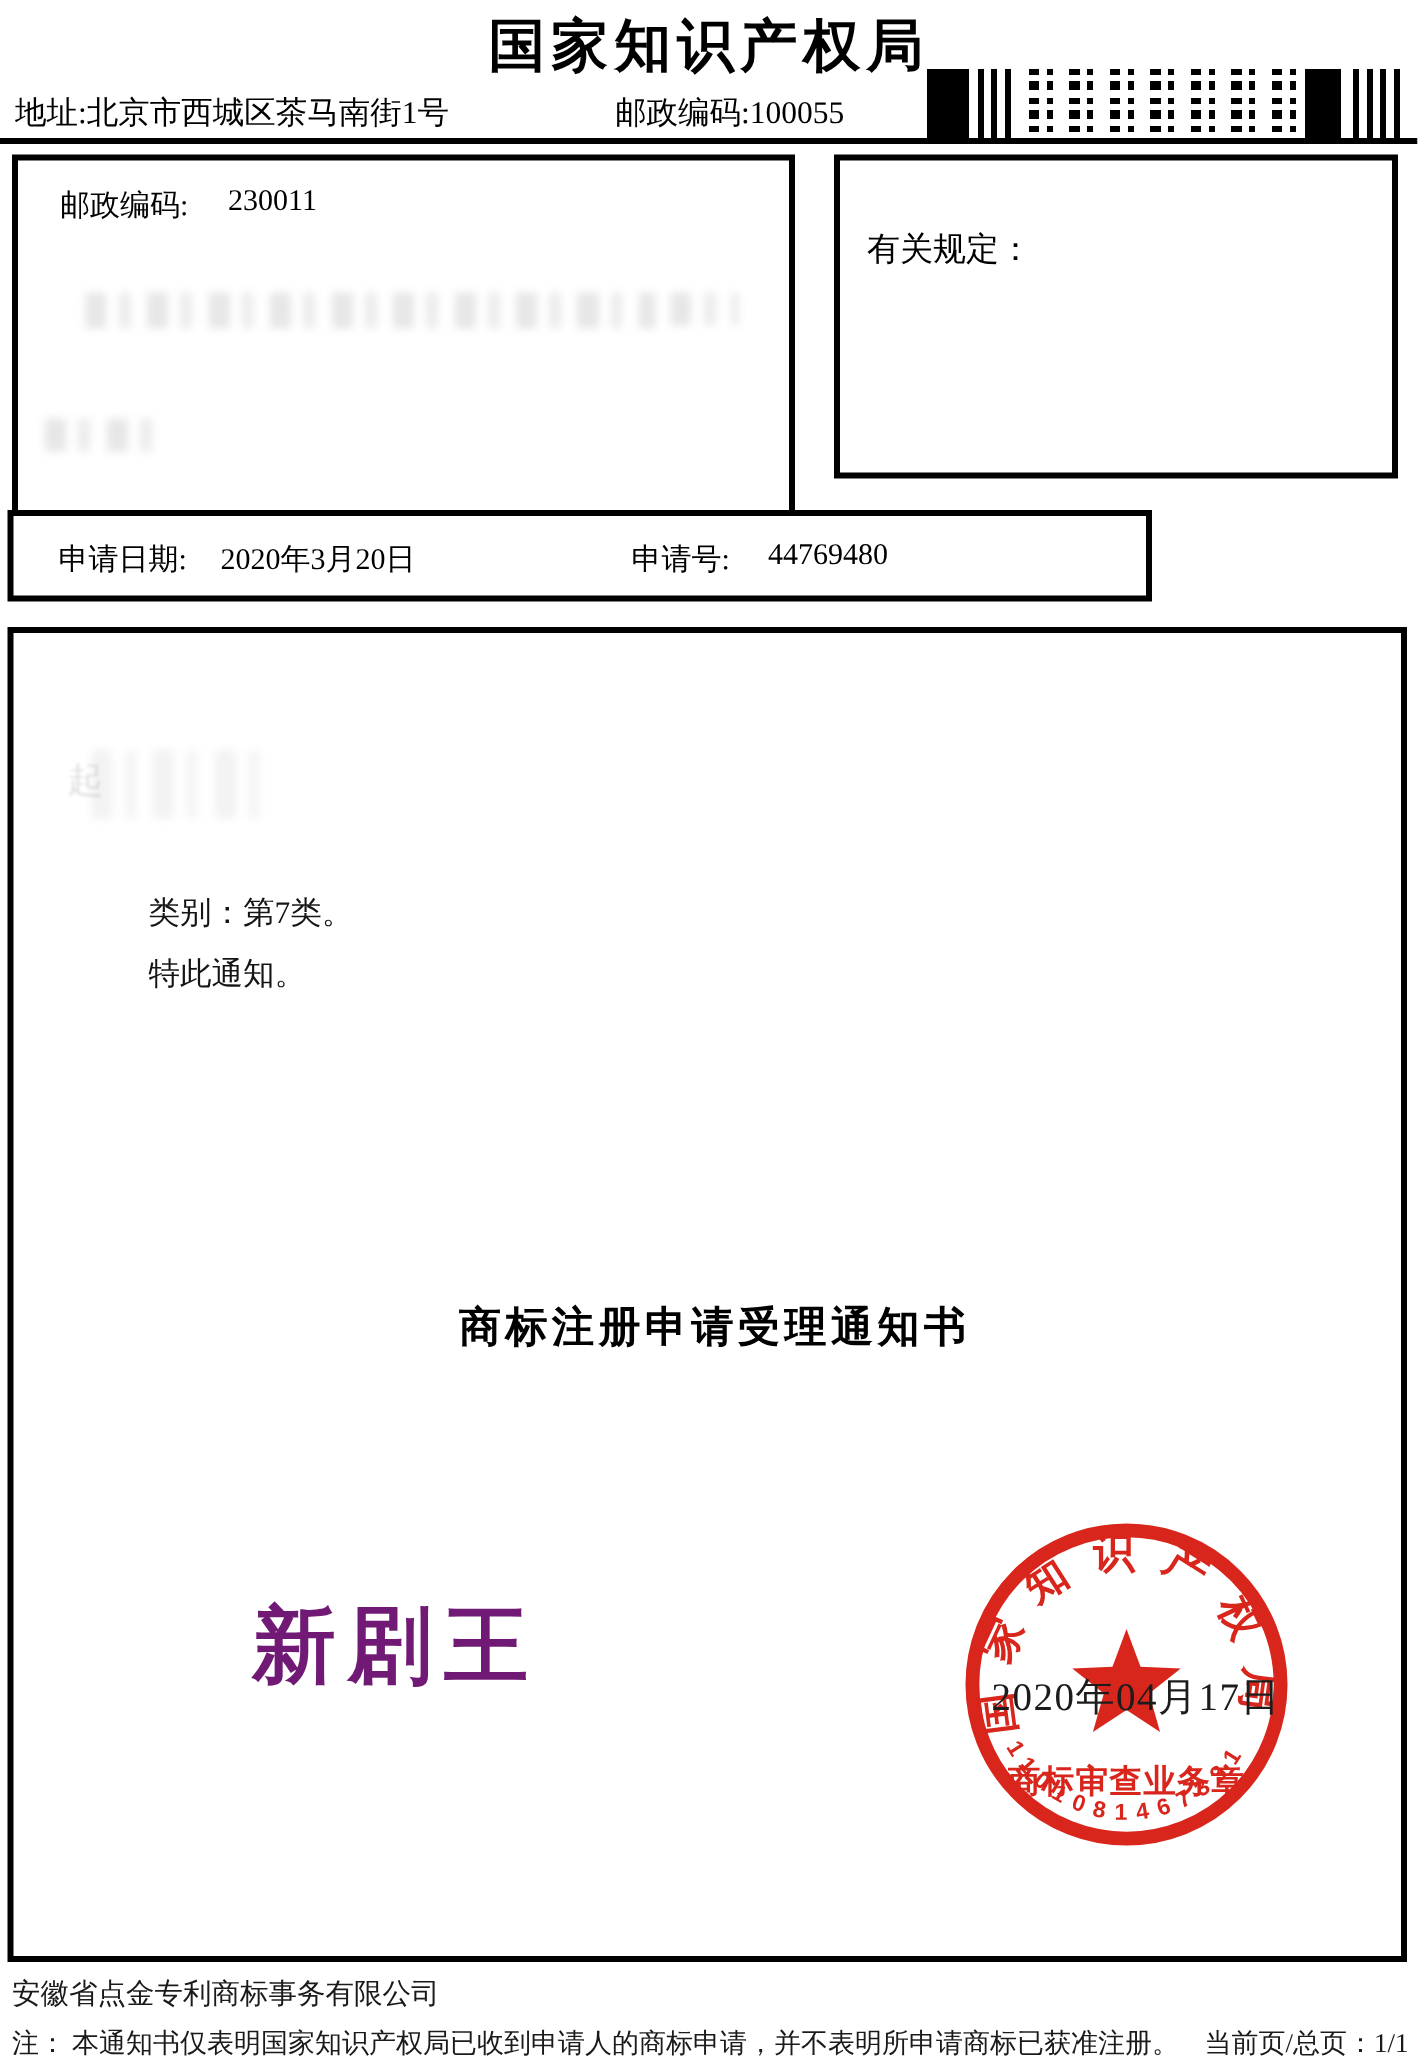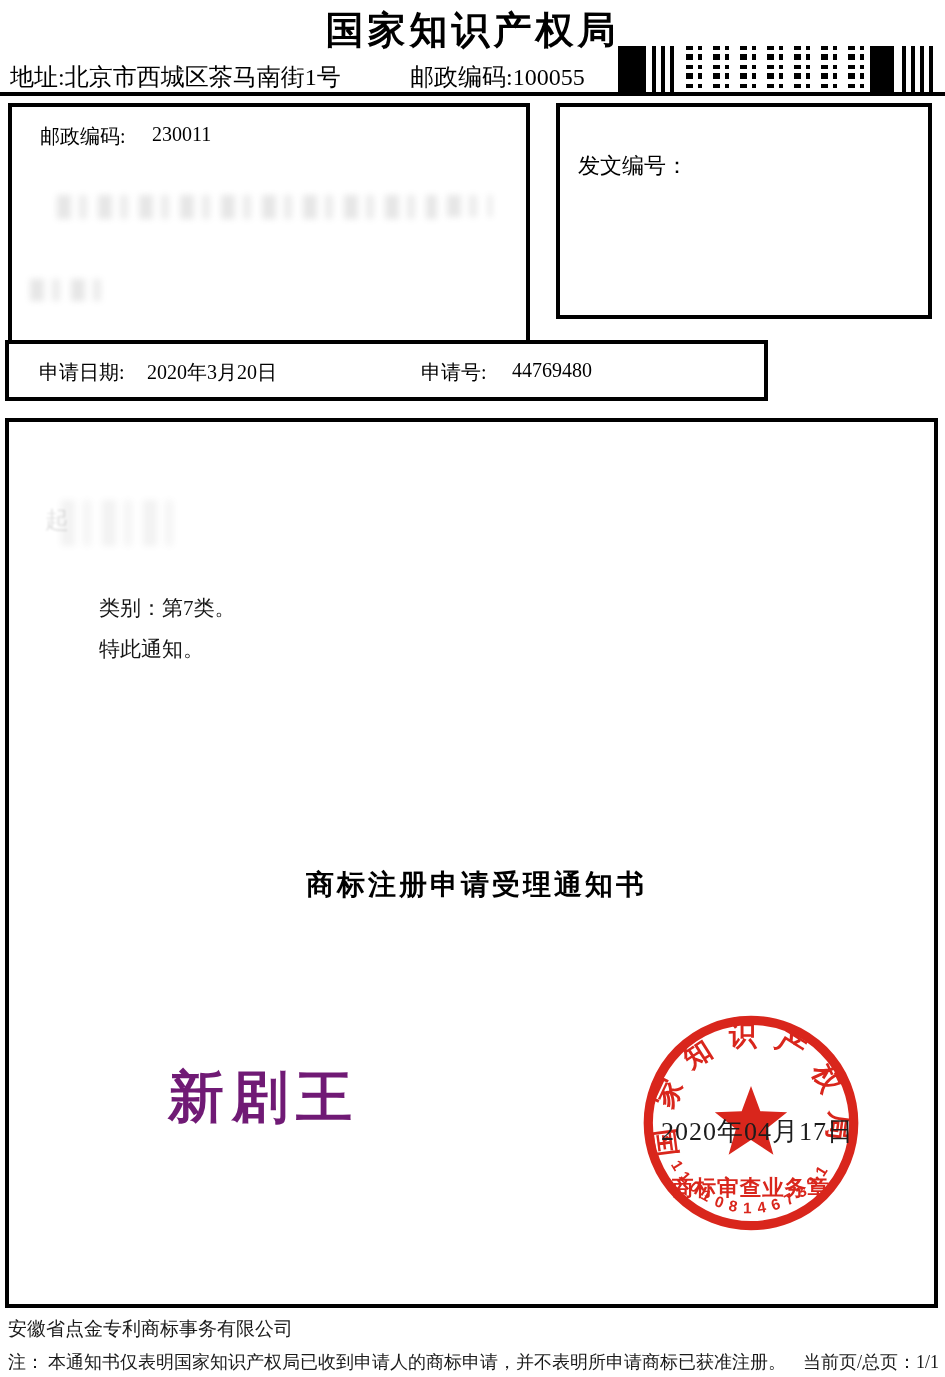--- a/index.html
+++ b/index.html
@@ -7,21 +7,21 @@
     width:945px;height:1377px;position:relative;background:#ffffff;
     font-family:"Liberation Serif","DejaVu Serif",serif;color:#111;
     overflow:hidden;
   }
   .abs{position:absolute;}
   .box{position:absolute;border:4px solid #000;background:#fff;box-sizing:border-box;}
   .hdr-title{
     top:5px;left:0;width:945px;text-align:center;
     font-size:38px;font-weight:600;letter-spacing:4px;color:#000;
   }
-  .addr-line{top:61px;font-size:24px;color:#000;}
+  .addr-line{top:61px;font-size:21px;color:#000;}
   .rule{top:92px;left:0;width:945px;height:4px;background:#000;}
   
   .barcode{top:46px;left:618px;width:318px;height:46px;}
   .bc-block{position:absolute;top:0;height:46px;background:#000;}
   .bc-bars{position:absolute;top:0;height:46px;background:repeating-linear-gradient(90deg,#000 0 4px,#fff 4px 9px);}
   .bc-noise{
     position:absolute;top:0;height:46px;
     background-image:
       repeating-linear-gradient(90deg,rgba(0,0,0,.95) 0 5px,rgba(255,255,255,0) 5px 11px,rgba(0,0,0,.9) 11px 14px,rgba(255,255,255,0) 14px 22px),
       repeating-linear-gradient(0deg,#fff 0 4px,rgba(0,0,0,.85) 4px 8px,#fff 8px 13px,rgba(0,0,0,.8) 13px 19px),
@@ -72,21 +72,21 @@
 
 <div class="box" style="left:8px;top:103px;width:522px;height:245px;">
   <span class="abs lab" style="left:28px;top:16px;">邮政编码:</span>
   <span class="abs lab" style="left:140px;top:16px;">230011</span>
   <div class="smudge" style="left:45px;top:88px;width:380px;height:24px;"></div>
   <div class="smudge" style="left:435px;top:88px;width:45px;height:22px;"></div>
   <div class="smudge" style="left:18px;top:172px;width:72px;height:22px;"></div>
 </div>
 
 <div class="box" style="left:556px;top:103px;width:376px;height:216px;">
-  <span class="abs lab" style="left:18px;top:44px;font-size:22px;">发文编号：</span>
+  <span class="abs lab" style="left:18px;top:44px;font-size:22px;">有关规定：</span>
 </div>
 
 <div class="box" style="left:5px;top:340px;width:763px;height:61px;">
   <span class="abs lab" style="left:30px;top:15px;">申请日期:</span>
   <span class="abs lab" style="left:138px;top:15px;">2020年3月20日</span>
   <span class="abs lab" style="left:412px;top:15px;">申请号:</span>
   <span class="abs lab" style="left:503px;top:15px;">44769480</span>
 </div>
 
 <div class="box" style="left:5px;top:418px;width:933px;height:890px;">

